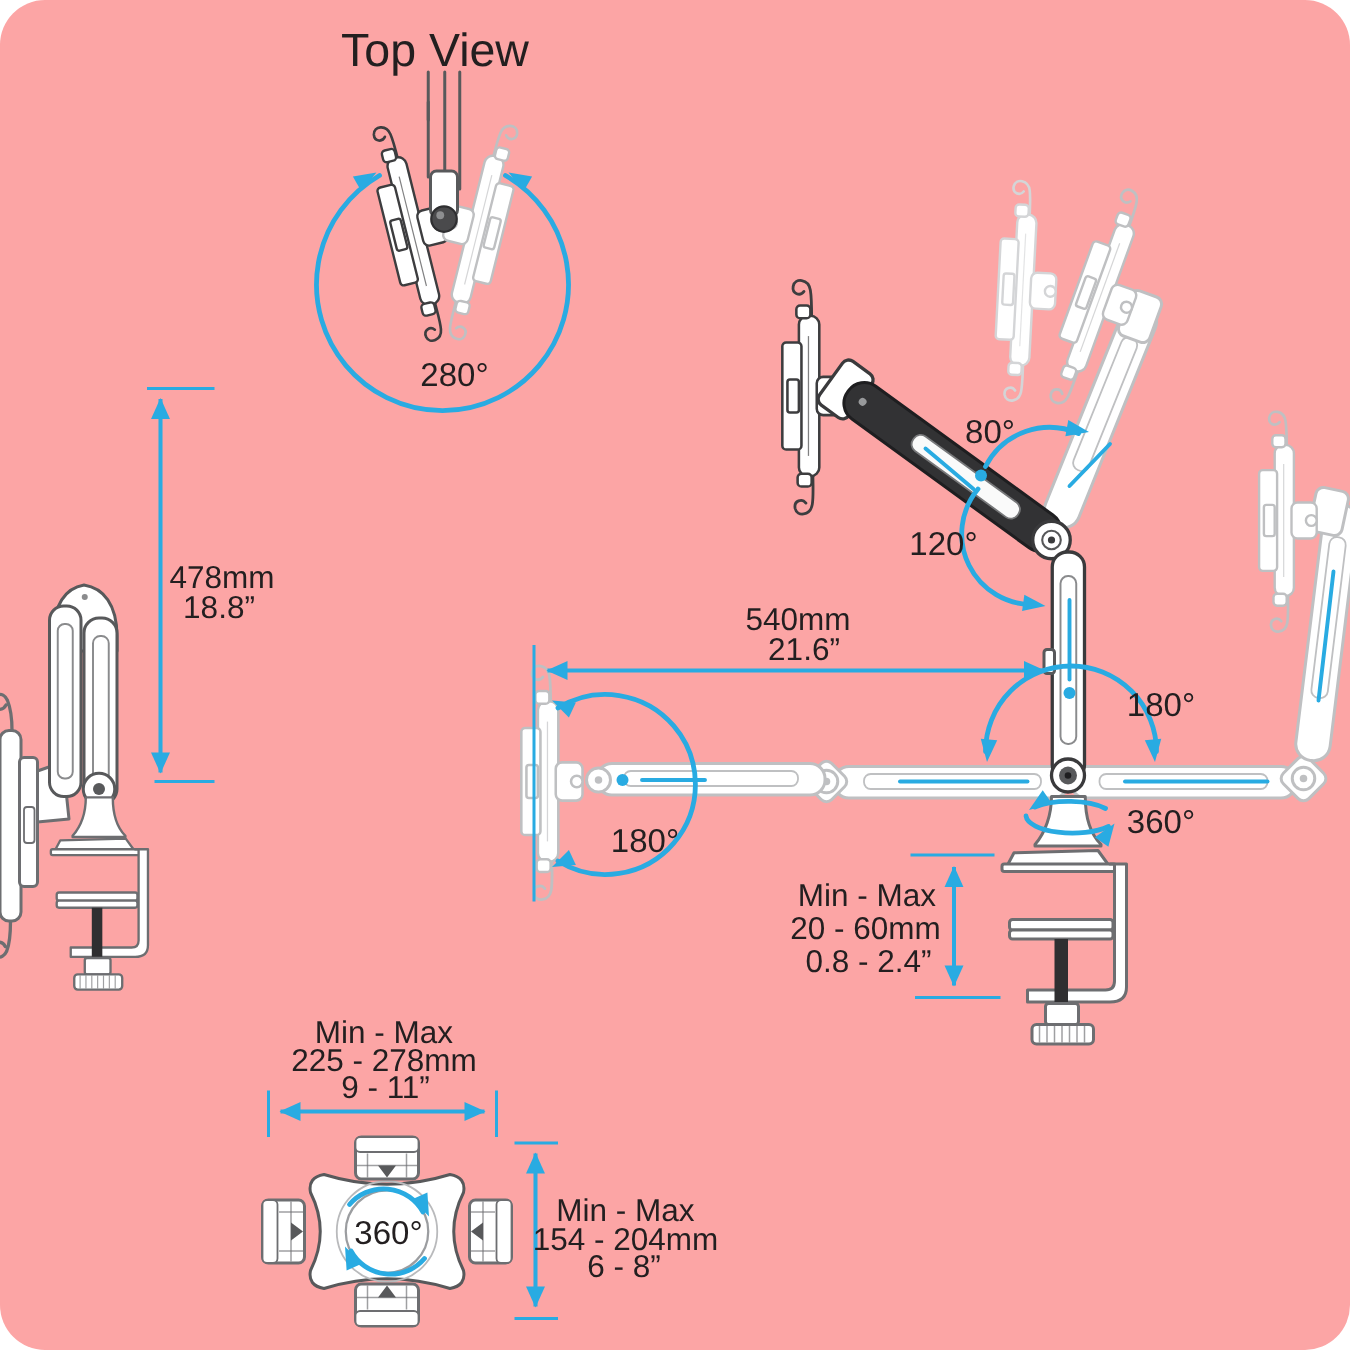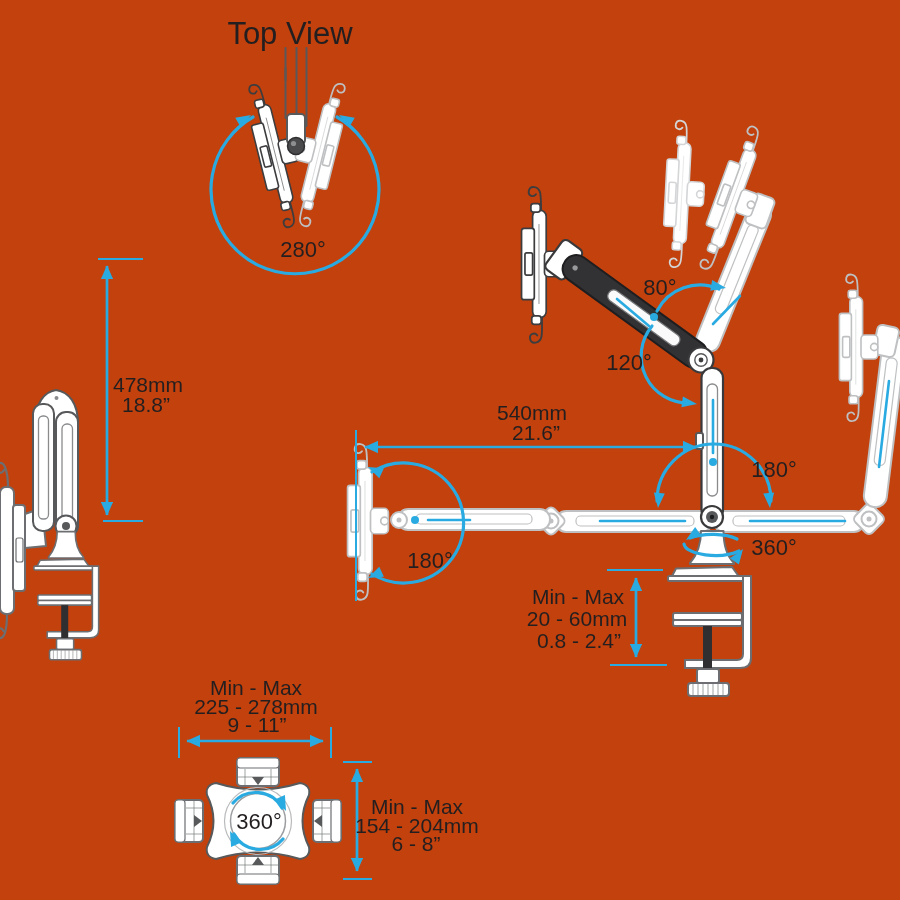--- a/index.html
+++ b/index.html
@@ -1,16 +1,16 @@
 <!DOCTYPE html>
 <html><head>
 <meta charset="utf-8">
 <style>
   html,body{margin:0;padding:0;background:#ffffff;}
-  .stage{position:relative;width:900px;height:900px;background:#c2410c;overflow:hidden;font-family:"Liberation Sans","DejaVu Sans",sans-serif;}
+  .stage{position:relative;width:900px;height:900px;background:#fca5a5;overflow:hidden;font-family:"Liberation Sans","DejaVu Sans",sans-serif;border-radius:30px;}
   svg{display:block;}
   text{fill:#231f20;font-family:"Liberation Sans","DejaVu Sans",sans-serif;}
   .t-lbl{font-size:21px;text-anchor:middle;}
   .t-deg{font-size:22px;text-anchor:middle;}
   .t-title{font-size:31px;text-anchor:middle;}
   
   .ink{stroke:#58595b;fill:none;stroke-width:2;stroke-linecap:round;stroke-linejoin:round;}
   .inkf{stroke:#58595b;fill:#ffffff;stroke-width:2;stroke-linejoin:round;}
   .inkf2{stroke:#8a8b8d;fill:#ffffff;stroke-width:1.3;stroke-linejoin:round;}
   .dkf{fill:#ffffff;stroke:#3a3a3c;stroke-width:2.2;stroke-linejoin:round;}

